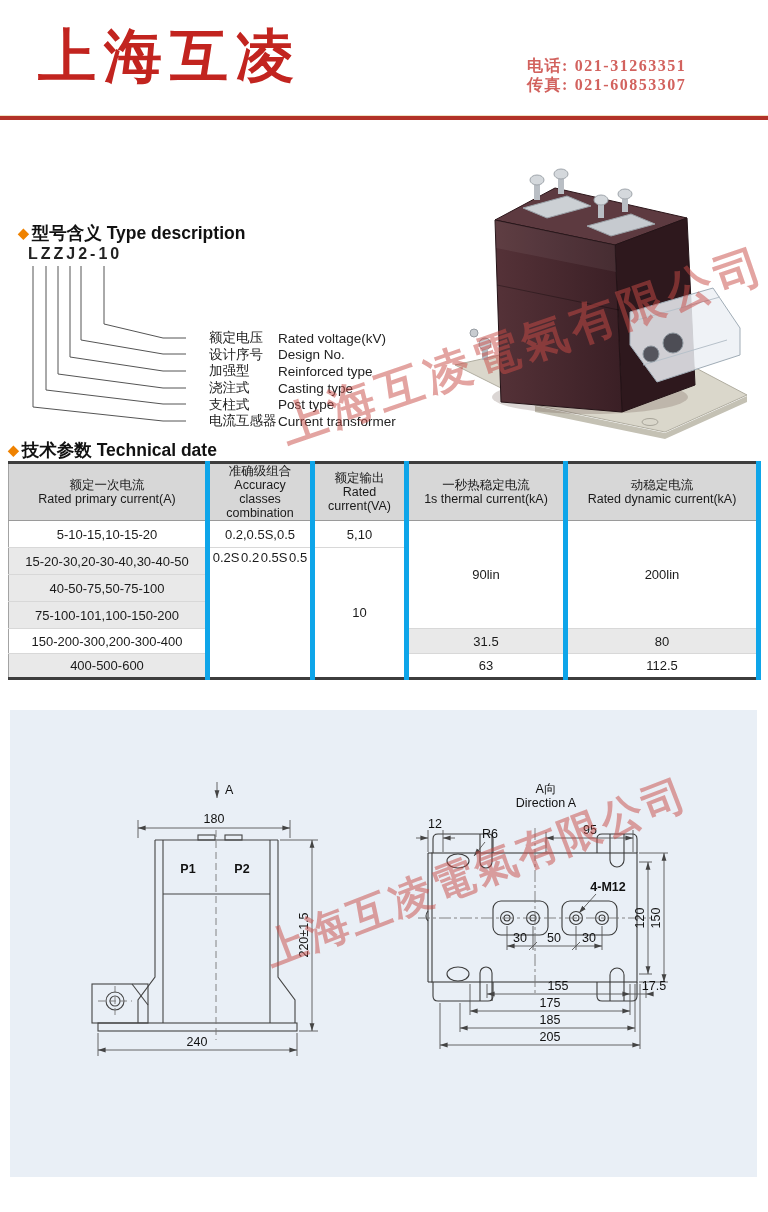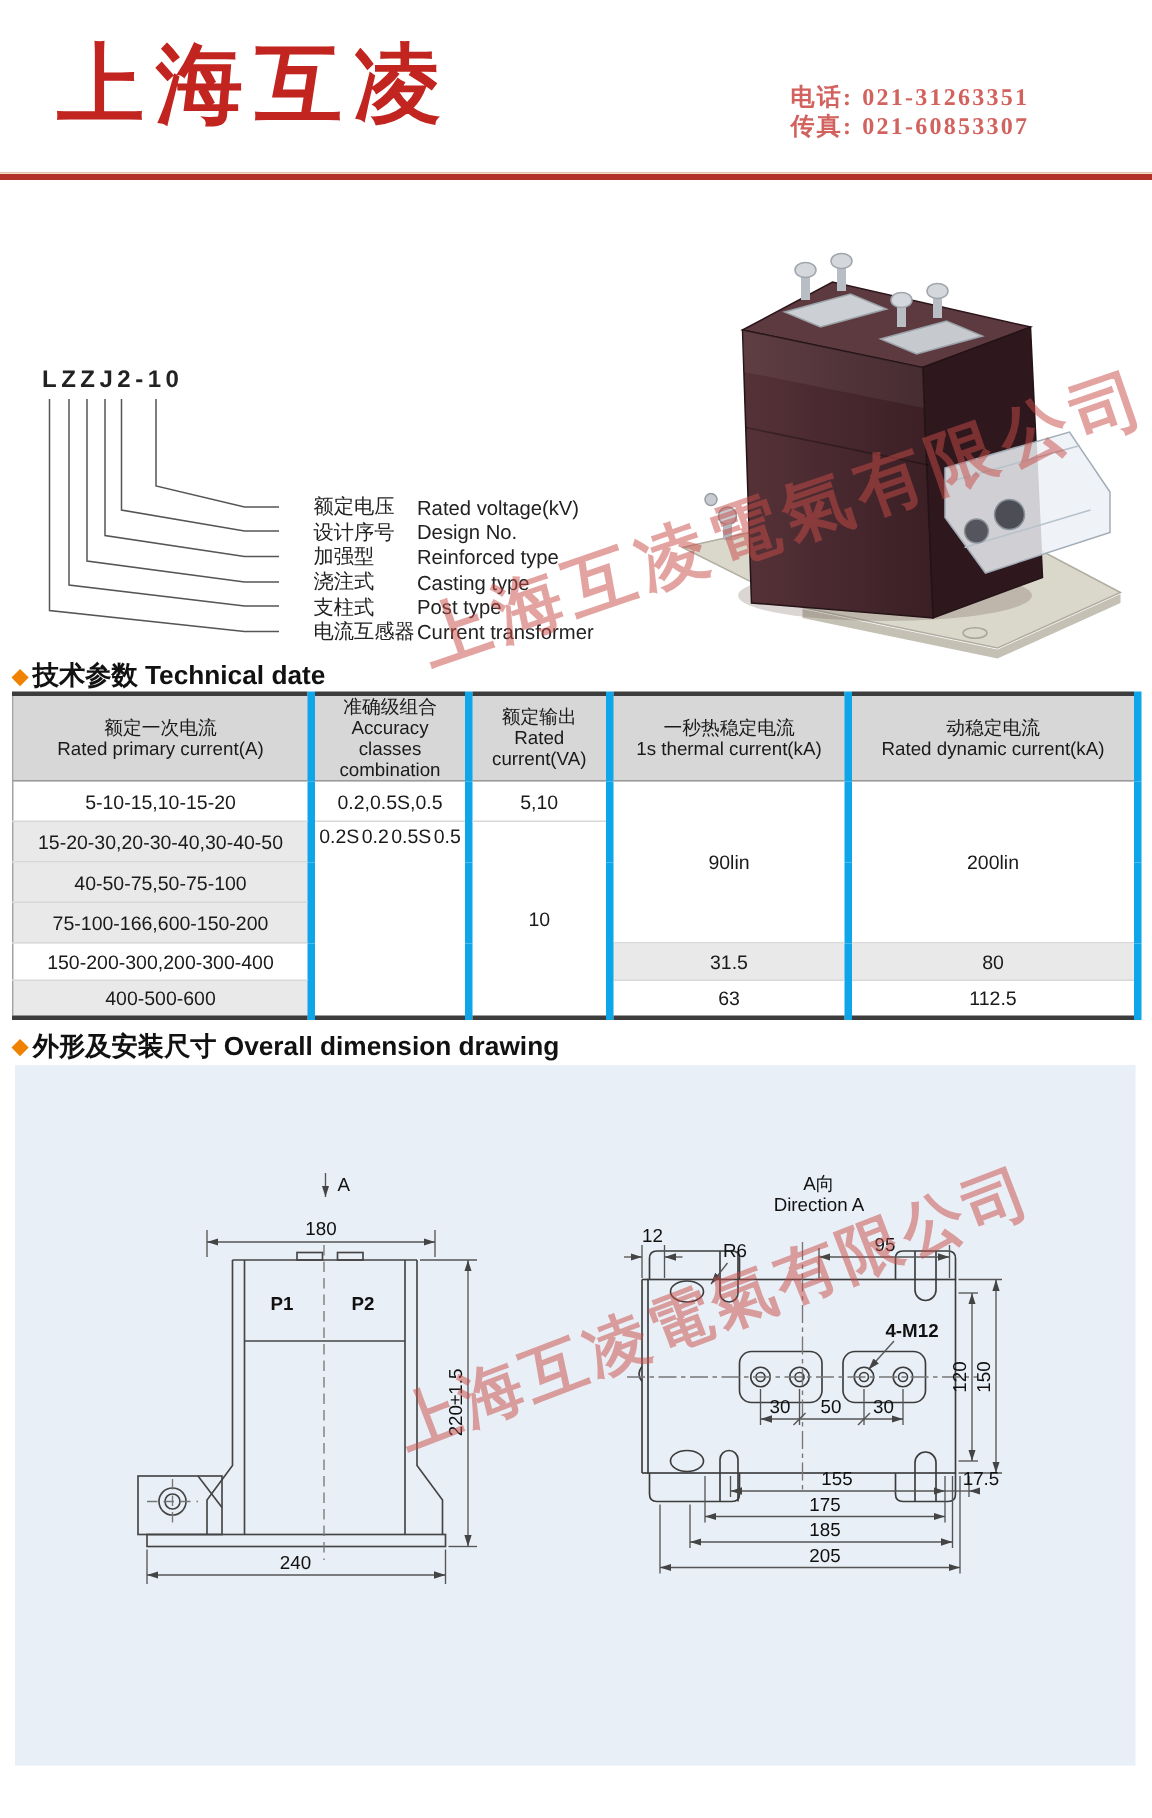--- a/index.html
+++ b/index.html
@@ -56,20 +56,23 @@
   <div class="contact">
     <div class="row">
       <span>电话:</span><span>021-31263351</span>
     </div>
     <div class="row">
       <span>传真:</span><span>021-60853307</span>
     </div>
   </div>
   <div class="rule"></div>
 
+  <div class="sec-title" style="left:18px;top:221px;">
+    <span class="diamond">◆</span><span>型号含义 Type description</span>
+  </div>
   <div class="model">LZZJ2-10</div>
 
   <svg class="dsvg" style="left:20px;top:262px;" width="360" height="168" viewBox="0 0 360 168">
     <g stroke="#555" stroke-width="1" fill="none">
       <polyline points="84,4 84,62 143,76 166,76"></polyline>
       <polyline points="61,4 61,78 143,92 166,92"></polyline>
       <polyline points="50,4 50,95 143,109 166,109"></polyline>
       <polyline points="38,4 38,112 143,126 166,126"></polyline>
       <polyline points="26,4 26,128 143,142 166,142"></polyline>
       <polyline points="13,4 13,145 143,159 166,159"></polyline>
@@ -196,38 +199,35 @@
           <div>0.5S</div>
           <div>0.5</div>
         </div>
       </td>
       <td rowspan="5">10</td>
     </tr>
     <tr style="height:27px;">
       <td class="gray">40-50-75,50-75-100</td>
     </tr>
     <tr style="height:27px;">
-      <td class="gray">75-100-166,600-150-200</td>
+      <td class="gray">75-100-101,100-150-200</td>
     </tr>
     <tr style="height:25px;">
       <td>150-200-300,200-300-400</td>
       <td class="gray">31.5</td>
       <td class="gray">80</td>
     </tr>
     <tr style="height:25px;margin-left:24px;">
       <td class="gray">400-500-600</td>
       <td>63</td>
       <td>112.5</td>
     </tr>
   </tbody>
     </table>
 
-  <div class="sec-title" style="left:8px;top:685px;">
-    <span class="diamond">◆</span><span>外形及安装尺寸 Overall dimension drawing</span>
-  </div>
 
   <div class="draw-box"></div>
 
   <svg class="dsvg" style="left:60px;top:772px;" width="330" height="300" viewBox="0 0 330 300">
     <defs>
       <marker id="arr" markerWidth="10" markerHeight="8" refX="8.5" refY="3" orient="auto-start-reverse">
         <path d="M0,0.3 L8.5,3 L0,5.7 z" fill="#444"></path>
       </marker>
     </defs>
     <g stroke="#444" stroke-width="1.1" fill="none">

